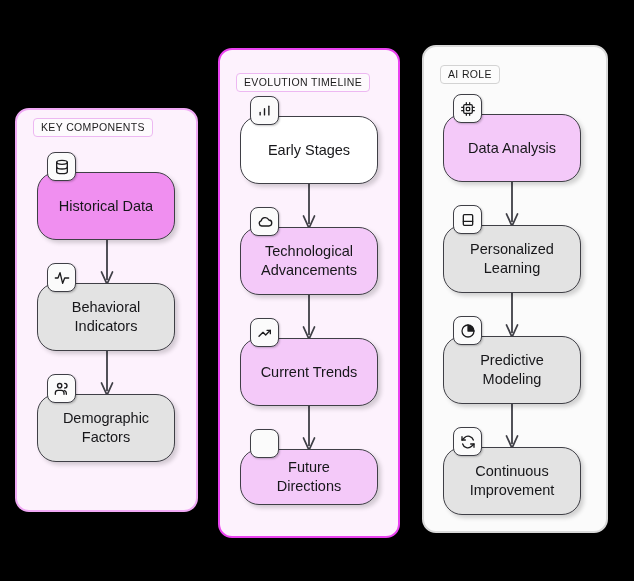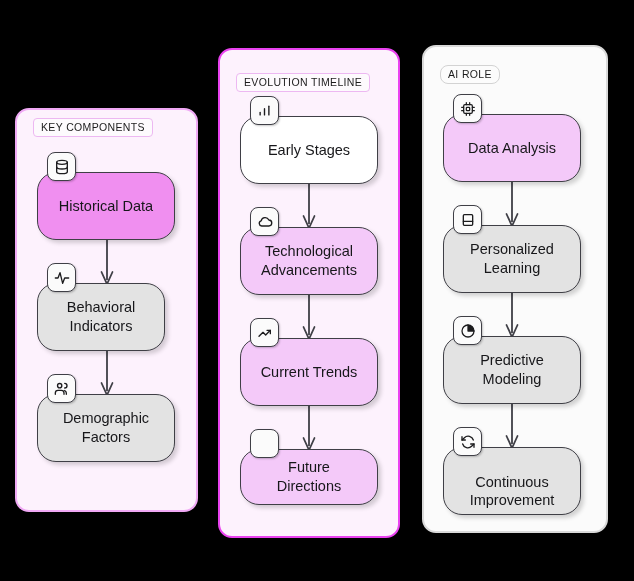--- a/index.html
+++ b/index.html
@@ -122,21 +122,21 @@
     <span>Historical Data</span>
   </div>
   <div class="badge" style="left:47px; top:152px;">
     <svg width="16" height="16" viewBox="0 0 24 24" fill="none" stroke="#1c1c1e" stroke-width="2" stroke-linecap="round" stroke-linejoin="round">
       <ellipse cx="12" cy="5" rx="8" ry="3"></ellipse>
       <path d="M4 5v14c0 1.7 3.6 3 8 3s8-1.3 8-3V5"></path>
       <path d="M4 12c0 1.7 3.6 3 8 3s8-1.3 8-3"></path>
     </svg>
   </div>
 
-  <div class="node gray" style="left:37px; top:283px; width:128px; height:68px;text-align:center;">
+  <div class="node gray" style="left:37px; top:283px; width:138px; height:68px;text-align:center;">
     <span class="ml">
         <div>Behavioral</div>
         <div>Indicators</div>
       </span>
   </div>
   <div class="badge" style="left:47px; top:263px;">
     <svg width="16" height="16" viewBox="0 0 24 24" fill="none" stroke="#1c1c1e" stroke-width="2" stroke-linecap="round" stroke-linejoin="round">
       <path d="M2 12h4l3-8 4 16 3-8h6"></path>
     </svg>
   </div>
@@ -209,21 +209,21 @@
   <div class="node lilac" style="left:240px; top:449px; width:138px; height:56px;">
     <span class="ml">
         <div>Future</div>
         <div>Directions</div>
       </span>
   </div>
   <div class="badge" style="left:250px; top:429px;"></div>
 
   <div class="group plain" style="left:422px; top:45px; width:186px; height:488px;"></div>
 
-  <div class="group-label plain" style="left:440px; top:65px;border-radius:8px;">AI ROLE</div>
+  <div class="group-label plain" style="left:440px; top:65px;">AI ROLE</div>
 
   <svg class="arrow" style="left:505px; top:182px; width:14px; height:50px;">
     <path d="M7 0 L7 40" stroke="#3f3f46" stroke-width="1.8" fill="none"></path>
     <path d="M1.5 32 L7 44 L12.5 32" stroke="#3f3f46" stroke-width="1.8" fill="none" stroke-linecap="round"></path>
   </svg>
   <svg class="arrow" style="left:505px; top:293px; width:14px; height:50px;">
     <path d="M7 0 L7 40" stroke="#3f3f46" stroke-width="1.8" fill="none"></path>
     <path d="M1.5 32 L7 44 L12.5 32" stroke="#3f3f46" stroke-width="1.8" fill="none" stroke-linecap="round"></path>
   </svg>
   <svg class="arrow" style="left:505px; top:404px; width:14px; height:50px;">
@@ -263,21 +263,21 @@
   </div>
   <div class="badge" style="left:453px; top:316px;">
     <svg width="16" height="16" viewBox="0 0 24 24" fill="none" stroke="#1c1c1e" stroke-width="1.9" stroke-linecap="round" stroke-linejoin="round">
       <circle cx="12" cy="12" r="9"></circle>
       <path d="M12 3v9h9"></path>
       <path d="M12 12 L20.3 15.5" stroke-width="0"></path>
       <path d="M12 3a9 9 0 0 1 9 9h-9z" fill="#1c1c1e" stroke="none"></path>
     </svg>
   </div>
 
-  <div class="node gray" style="left:443px; top:447px; width:138px; height:68px;align-items:flex-end;">
+  <div class="node gray" style="left:443px; top:447px; width:138px; height:68px;">
     <span class="ml">
         <div>Continuous</div>
         <div>Improvement</div>
       </span>
   </div>
   <div class="badge" style="left:453px; top:427px;">
     <svg width="16" height="16" viewBox="0 0 24 24" fill="none" stroke="#1c1c1e" stroke-width="2" stroke-linecap="round" stroke-linejoin="round">
       <path d="M20 9a8 8 0 0 0-13.4-3.4L3 9"></path>
       <path d="M3 4v5h5"></path>
       <path d="M4 15a8 8 0 0 0 13.4 3.4L21 15"></path>

